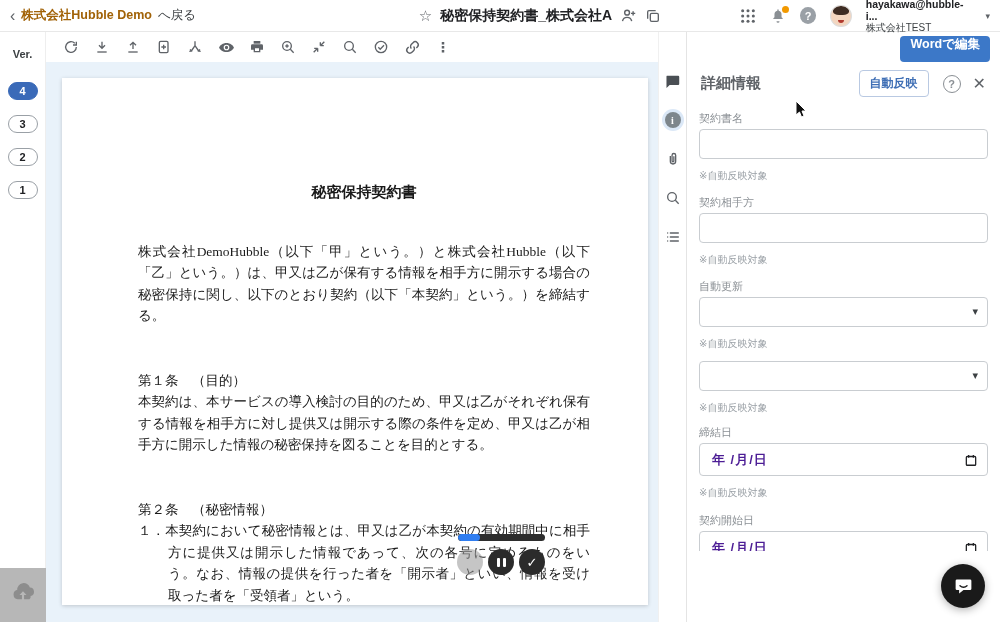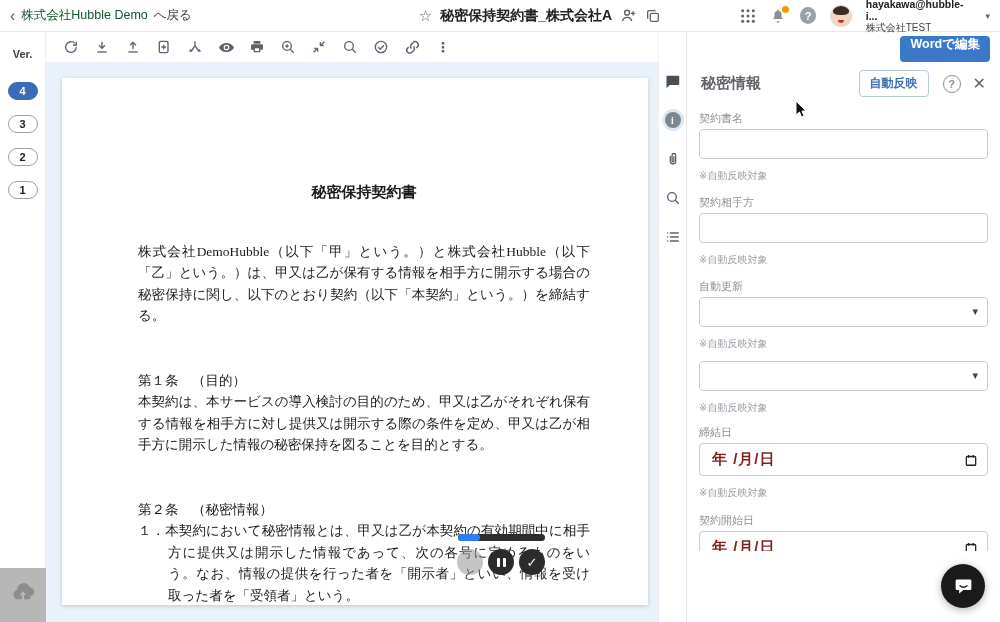--- a/index.html
+++ b/index.html
@@ -3,21 +3,21 @@
 <meta charset="utf-8">
 <style>
   * { margin:0; padding:0; box-sizing:border-box; }
   html,body { width:1000px; height:622px; overflow:hidden; font-family:"Liberation Sans","DejaVu Sans",sans-serif; background:#fff; }
   .app { position:relative; width:1000px; height:622px; }
 
   
   .header { position:absolute; top:0; left:0; right:0; height:32px; background:#fff; border-bottom:1px solid #e8e8e8; display:flex; align-items:center; padding:0 10px; z-index:5; }
   .hdr-left { display:flex; align-items:center; gap:6px; width:330px; color:#3c4043; font-size:12.5px; }
   .back-ch { font-size:16px; color:#5f6368; line-height:1; cursor:pointer; }
-  .hdr-company { font-weight:normal; color:#14532d; }
+  .hdr-company { font-weight:bold; color:#a16207; }
   .hdr-back-label { color:#3c4043; }
   .hdr-center { flex:1; display:flex; align-items:center; justify-content:center; gap:8px; }
   .star { font-size:15px; color:#5f6368; }
   .doc-title { font-size:14px; font-weight:bold; color:#202124; }
   .hdr-ico { color:#5f6368; display:flex; align-items:center; }
   .hdr-right { display:flex; align-items:center; gap:14px; width:250px; justify-content:flex-end; }
   .bell-wrap { position:relative; }
   .bell-dot { position:absolute; top:-2px; right:-3px; width:7px; height:7px; background:#f29900; border-radius:50%; }
   .help-circle { width:17px; height:17px; border-radius:50%; background:#9aa0a6; color:#fff; font-size:11px; font-weight:bold; display:flex; align-items:center; justify-content:center; }
   .avatar { width:22px; height:22px; border-radius:50%; background:radial-gradient(circle at 50% 38%, #f3d6c0 0 45%, #e8c5ad 60%, #caa astronaut); background:#f3d6c0; position:relative; overflow:hidden; border:1px solid #ddd; }
@@ -75,21 +75,21 @@
   .panel-title { font-size:15px; font-weight:bold; color:#5f6368; flex:1; }
   .auto-btn { border:1px solid #b9c9e2; background:#fff; color:#3f6fb5; font-size:12px; font-weight:bold; border-radius:4px; padding:4px 10px; cursor:pointer; font-family:inherit; }
   .panel-help { width:18px; height:18px; border-radius:50%; border:1.6px solid #8a8f94; color:#8a8f94; font-size:11px; font-weight:bold; display:flex; align-items:center; justify-content:center; margin:0 12px 0 14px; cursor:pointer; }
   .panel-close { font-size:16px; color:#5f6368; cursor:pointer; }
   .fields { padding:4px 12px 0 12px; height:444px; overflow:hidden; }
   .fgroup { margin-bottom:12px; }
   .flabel { font-size:11px; color:#8b9095; margin-bottom:3px; }
   .fbox { width:100%; height:30px; border:1px solid #c9cdd1; border-radius:4px; background:#fff; position:relative; }
   .fbox.select:after { content:"▾"; position:absolute; right:9px; top:7px; color:#3c4043; font-size:11px; }
   .fbox.date { height:33px; display:flex; align-items:center; padding:0 9px 0 12px; }
-  .date-text { flex:1; font-size:15px; font-weight:bold; color:#7f1d1d; letter-spacing:1px; }
+  .date-text { flex:1; font-size:13px; font-weight:bold; color:#4c1d95; letter-spacing:1px; }
   .fnote { font-size:10px; color:#9aa0a6; margin-top:10px; }
   .fgroup.sel { margin-bottom:10px; }
   .fgroup.dt { margin-bottom:13px; }
 
   
   .cursor { position:absolute; left:795px; top:100px; z-index:9; }
 
   
   .chat-launcher { position:absolute; left:941px; top:564px; width:44px; height:44px; border-radius:50%; background:#1a1a1a; display:flex; align-items:center; justify-content:center; cursor:pointer; box-shadow:0 2px 8px rgba(0,0,0,0.3); z-index:9; }
 </style>
@@ -302,21 +302,21 @@
       </span>
   </div>
 
   <div class="panel">
     <button class="word-btn">
       <span>Wordで編集</span>
       <span class="divider"></span>
       <span class="caret">▾</span>
     </button>
     <div class="panel-head">
-      <span class="panel-title">秘密情報</span>
+      <span class="panel-title">詳細情報</span>
       <button class="auto-btn">自動反映</button>
       <span class="panel-help">?</span>
       <span class="panel-close">✕</span>
     </div>
     <div class="fields">
       <div class="fgroup">
         <div class="flabel">契約書名</div>
         <div class="fbox"></div>
         <div class="fnote">※自動反映対象</div>
       </div>

